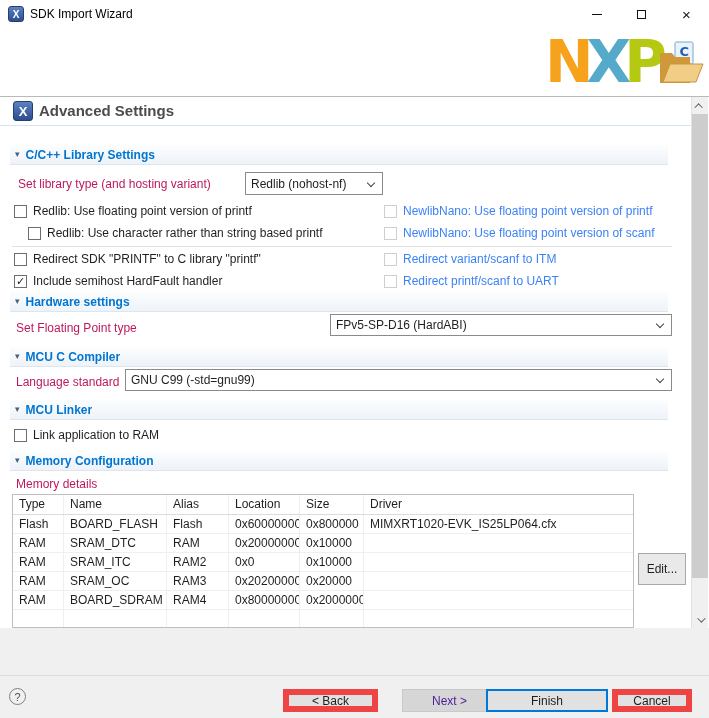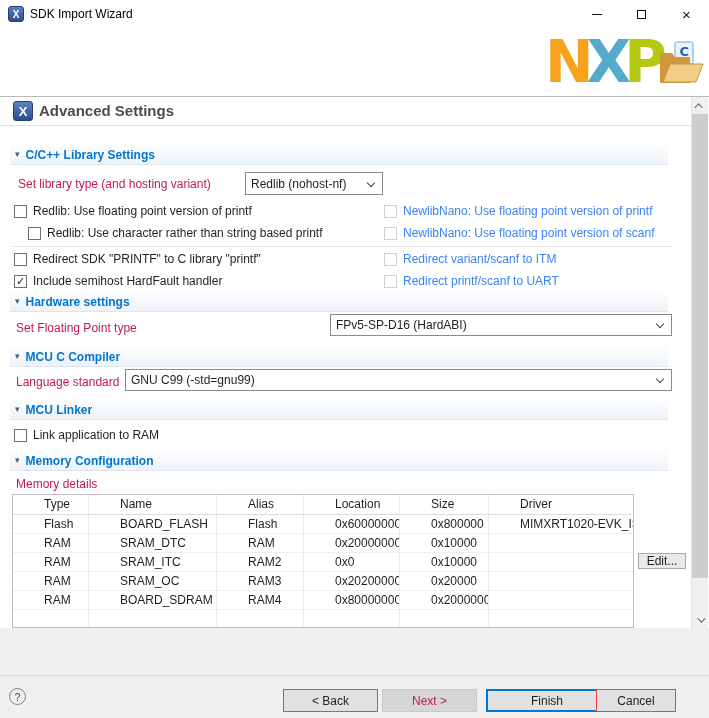--- a/index.html
+++ b/index.html
@@ -49,44 +49,44 @@
         align-items:center; justify-content:center; font-size:11px; line-height:11px; color:#222; flex:0 0 13px; }
   .cbrow.disabled { color:#3b82f6; }
   .cbrow.disabled .cb { border-color:#cfcfcf; }
   .sep { position:absolute; height:1px; background:#e3e3e3; }
 
   
   .memtable { position:absolute; left:12px; top:494px; width:622px; height:134px; border:1px solid #bfbfbf;
               background:#fff; overflow:hidden; font-size:12px; color:#1f1f1f; }
   .trow { display:flex; height:19px; border-bottom:1px solid #efefef; }
   .trow.head { height:20px; border-bottom:1px solid #dcdcdc; }
-  .tcell { padding:2px 0 0 6px; border-right:1px solid #efefef; overflow:hidden; white-space:nowrap;margin-left:25px; }
+  .tcell { padding:2px 0 0 6px; border-right:1px solid #efefef; overflow:hidden; white-space:nowrap; }
   .c0{width:51px;} .c1{width:103px;} .c2{width:62px;} .c3{width:71px;} .c4{width:64px;} .c5{flex:1; border-right:none;}
-  .editbtn { position:absolute; left:638px; top:553px; width:48px; height:16px; background:#e9e9e9;
+  .editbtn { position:absolute; left:638px; top:553px; width:48px; height:32px; background:#e9e9e9;
              border:1px solid #a8a8a8; font-size:12px; color:#1f1f1f; display:flex; align-items:center; justify-content:center; }
 
   
   .vscroll { position:absolute; left:691px; top:97px; width:17px; height:531px; background:#f0f0f0; border-left:1px solid #e2e2e2; }
   .sb-btn { position:absolute; left:0; width:16px; height:15px; display:flex; align-items:center; justify-content:center; }
   .sb-up { top:1px; } .sb-down { bottom:1px; }
   .arrow-up { width:6px; height:6px; border-left:1px solid #5f5f5f; border-top:1px solid #5f5f5f; transform:rotate(45deg) translateY(2px); }
   .arrow-down { width:6px; height:6px; border-right:1px solid #5f5f5f; border-bottom:1px solid #5f5f5f; transform:rotate(45deg) translateY(-2px); }
   .sb-thumb { position:absolute; left:0; top:17px; width:16px; height:464px; background:#cdcdcd; }
 
   
   .footer { position:absolute; left:0; top:628px; width:709px; height:90px; background:#f0f0f0; }
   .footline { position:absolute; top:47px; left:0; width:709px; height:1px; background:#dcdcdc; }
   .help { position:absolute; left:9px; top:60px; width:17px; height:17px; border:1px solid #7f7f7f; border-radius:50%;
           display:flex; align-items:center; justify-content:center; font-size:11px; color:#4f4f4f; }
-  .btn { position:absolute; top:61px; height:23px; background:#e1e1e1; border:1px solid #ef4444;
+  .btn { position:absolute; top:61px; height:23px; background:#e1e1e1; border:6px solid #ef4444;
          font-size:12px; color:#1f1f1f; display:flex; align-items:center; justify-content:center; }
   .btn-back   { left:283px; width:95px; }
-  .btn-next   { left:382px; width:95px; background:#d6d6d6; border:1px solid #c9c9c9; color:#be185d; }
+  .btn-next   { left:402px; width:95px; background:#d6d6d6; border:1px solid #c9c9c9; color:#4c1d95; }
   .btn-finish { left:486px; width:122px; border:2px solid #0078d7; }
-  .btn-cancel { left:596px; width:80px; }
+  .btn-cancel { left:612px; width:80px; }
 </style>
 </head>
 <body>
 
 <div class="win">
 
   <div class="titlebar">
     <div class="app-icon xicon">
         <span>X</span>
       </div>

